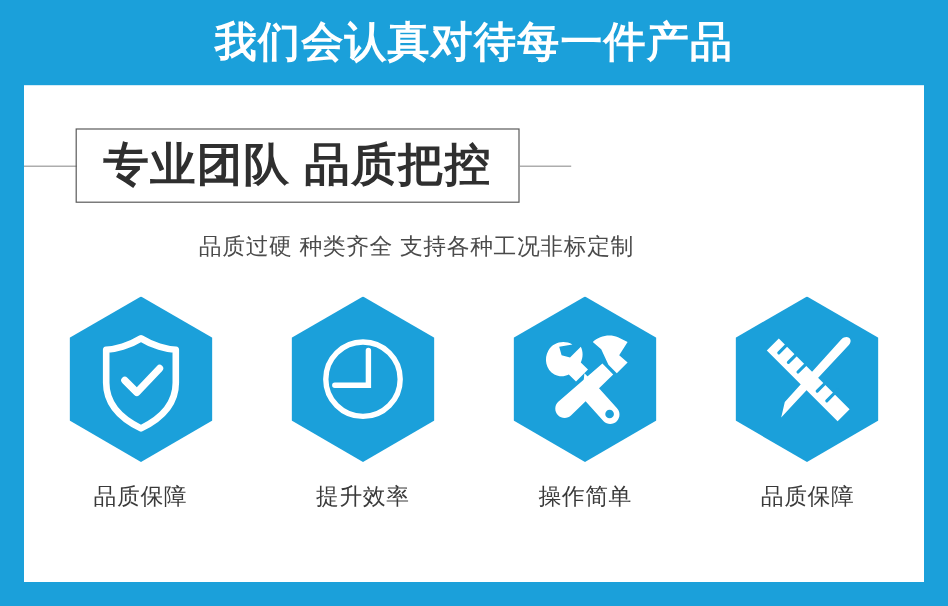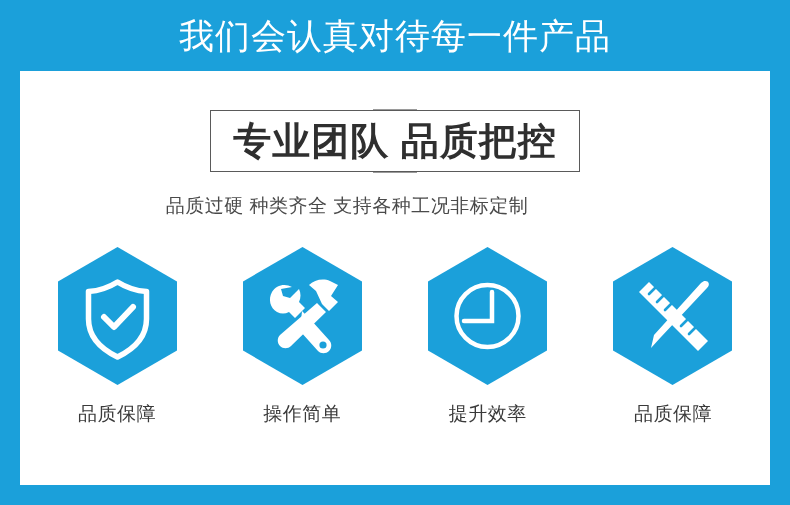--- a/index.html
+++ b/index.html
@@ -31,21 +31,21 @@
     height: 71px;
     display: flex;
     align-items: center;
     justify-content: center;
   }
   .banner-title {
     color: #ffffff;
     font-size: 35px;
     line-height: 1;
     letter-spacing: 1px;
-    font-weight: 400;
+    font-weight: 700;
     white-space: nowrap;
   }
 
   
   .panel {
     position: absolute;
     left: 20px;
     top: 71px;
     width: 750px;
     height: 414px;
@@ -54,22 +54,21 @@
 
   
   .heading-wrap {
     position: absolute;
     left: 0;
     top: 32px;
     width: 750px;
     height: 70px;
     display: flex;
     align-items: center;
-    justify-content: flex-end;
-    flex-direction: column;
+    justify-content: flex-start;
   }
   .rule {
     width: 44px;
     height: 1px;
     background: #9a9a9a;
     flex: 0 0 auto;
   }
   .rule.left { margin-right: 0px; }
   .rule.right { margin-left: 0px; }
 
@@ -167,43 +166,43 @@
             <polyline points="46,70 56,80 75,60" fill="none" stroke="#ffffff" stroke-width="6" stroke-linecap="round" stroke-linejoin="round"></polyline>
           </svg>
         </div>
         <div class="feature-label">品质保障</div>
       </div>
 
       <div class="feature">
         <div class="hex">
           <svg width="119" height="138" viewBox="0 0 119 138">
             <polygon points="59.5,0 119,34.5 119,103.5 59.5,138 0,103.5 0,34.5" fill="#1ba0da"></polygon>
+            <circle cx="59.5" cy="69" r="31" fill="none" stroke="#ffffff" stroke-width="4.5"></circle>
+            <polyline points="36,74 64,74 64,45" fill="none" stroke="#ffffff" stroke-width="4.5" stroke-linecap="round" stroke-linejoin="miter"></polyline>
+          </svg>
+        </div>
+        <div class="feature-label">提升效率</div>
+      </div>
+
+      <div class="feature">
+        <div class="hex">
+          <svg width="119" height="138" viewBox="0 0 119 138">
+            <polygon points="59.5,0 119,34.5 119,103.5 59.5,138 0,103.5 0,34.5" fill="#1ba0da"></polygon>
             <g fill="#ffffff">
 
               <path d="M73 44 L66 38 C71 33, 80 31, 87 34 L95 38 L88 49 L95 55 L86 64 L79 57 Z"></path>
               <path d="M74 56 L83 65 L48 99 C45 102, 40 102, 37 99 C34 96, 34 91, 37 88 Z"></path>
 
               <path d="M49 40 C42 36, 33 38, 29 45 C25 52, 27 61, 34 65 C38 67, 42 67, 46 65 L52 71 L62 61 L56 55 C58 51, 58 46, 56 42 L47 51 L40 49 L38 42 Z"></path>
               <path d="M59 64 L68 73 L86 93 C89 96, 89 101, 86 104 C83 107, 78 107, 75 104 L57 84 Z"></path>
               <circle cx="80" cy="98" r="3.6" fill="#1ba0da"></circle>
             </g>
           </svg>
         </div>
         <div class="feature-label">操作简单</div>
-      </div>
-
-      <div class="feature">
-        <div class="hex">
-          <svg width="119" height="138" viewBox="0 0 119 138">
-            <polygon points="59.5,0 119,34.5 119,103.5 59.5,138 0,103.5 0,34.5" fill="#1ba0da"></polygon>
-            <circle cx="59.5" cy="69" r="31" fill="none" stroke="#ffffff" stroke-width="4.5"></circle>
-            <polyline points="36,74 64,74 64,45" fill="none" stroke="#ffffff" stroke-width="4.5" stroke-linecap="round" stroke-linejoin="miter"></polyline>
-          </svg>
-        </div>
-        <div class="feature-label">提升效率</div>
       </div>
 
       <div class="feature">
         <div class="hex">
           <svg width="119" height="138" viewBox="0 0 119 138">
             <polygon points="59.5,0 119,34.5 119,103.5 59.5,138 0,103.5 0,34.5" fill="#1ba0da"></polygon>
             <g fill="#ffffff">
 
               <path d="M26 45 L36 35 L95 94 L85 104 Z"></path>
             </g>

